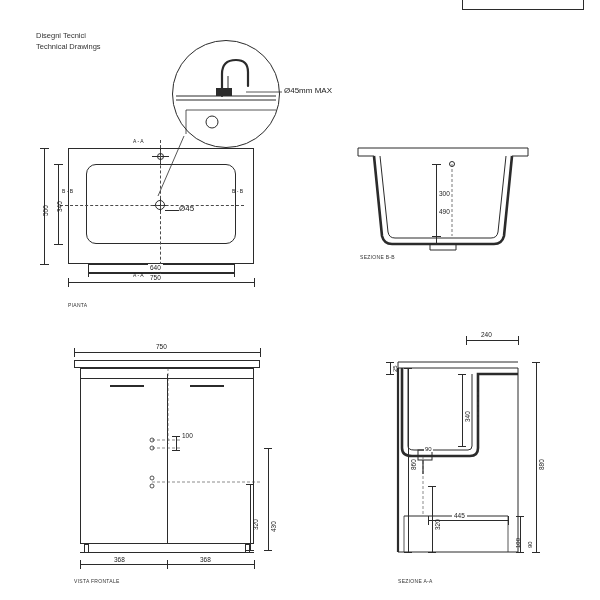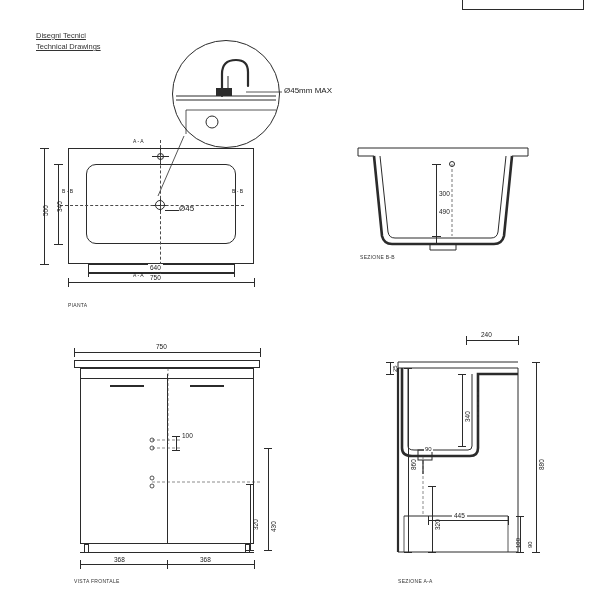--- a/index.html
+++ b/index.html
@@ -10,21 +10,21 @@
     color:#1a1a1a;
     overflow:hidden;
     position:relative;
   }
   .sheet{position:absolute;left:0;top:0;width:600px;height:600px;}
 
   
   .top-box{position:absolute;left:462px;top:-14px;width:120px;height:22px;border:1px solid #2b2b2b;background:#fff;}
 
   .title{position:absolute;left:36px;top:30px;font-size:7.5px;line-height:11px;color:#333;}
-  .title div{white-space:nowrap;text-decoration:underline;}
+  .title div{white-space:nowrap;}
 
   .cap{position:absolute;font-size:5px;color:#333;letter-spacing:.3px;}
 
   
   .ln{position:absolute;background:#2b2b2b;}
   .h{height:1px;}
   .v{width:1px;}
   .dash-h{position:absolute;height:0;border-top:1px dashed #4a4a4a;}
   .dash-v{position:absolute;width:0;border-left:1px dashed #4a4a4a;}
   .dim{position:absolute;font-size:6.5px;color:#1a1a1a;white-space:nowrap;}

